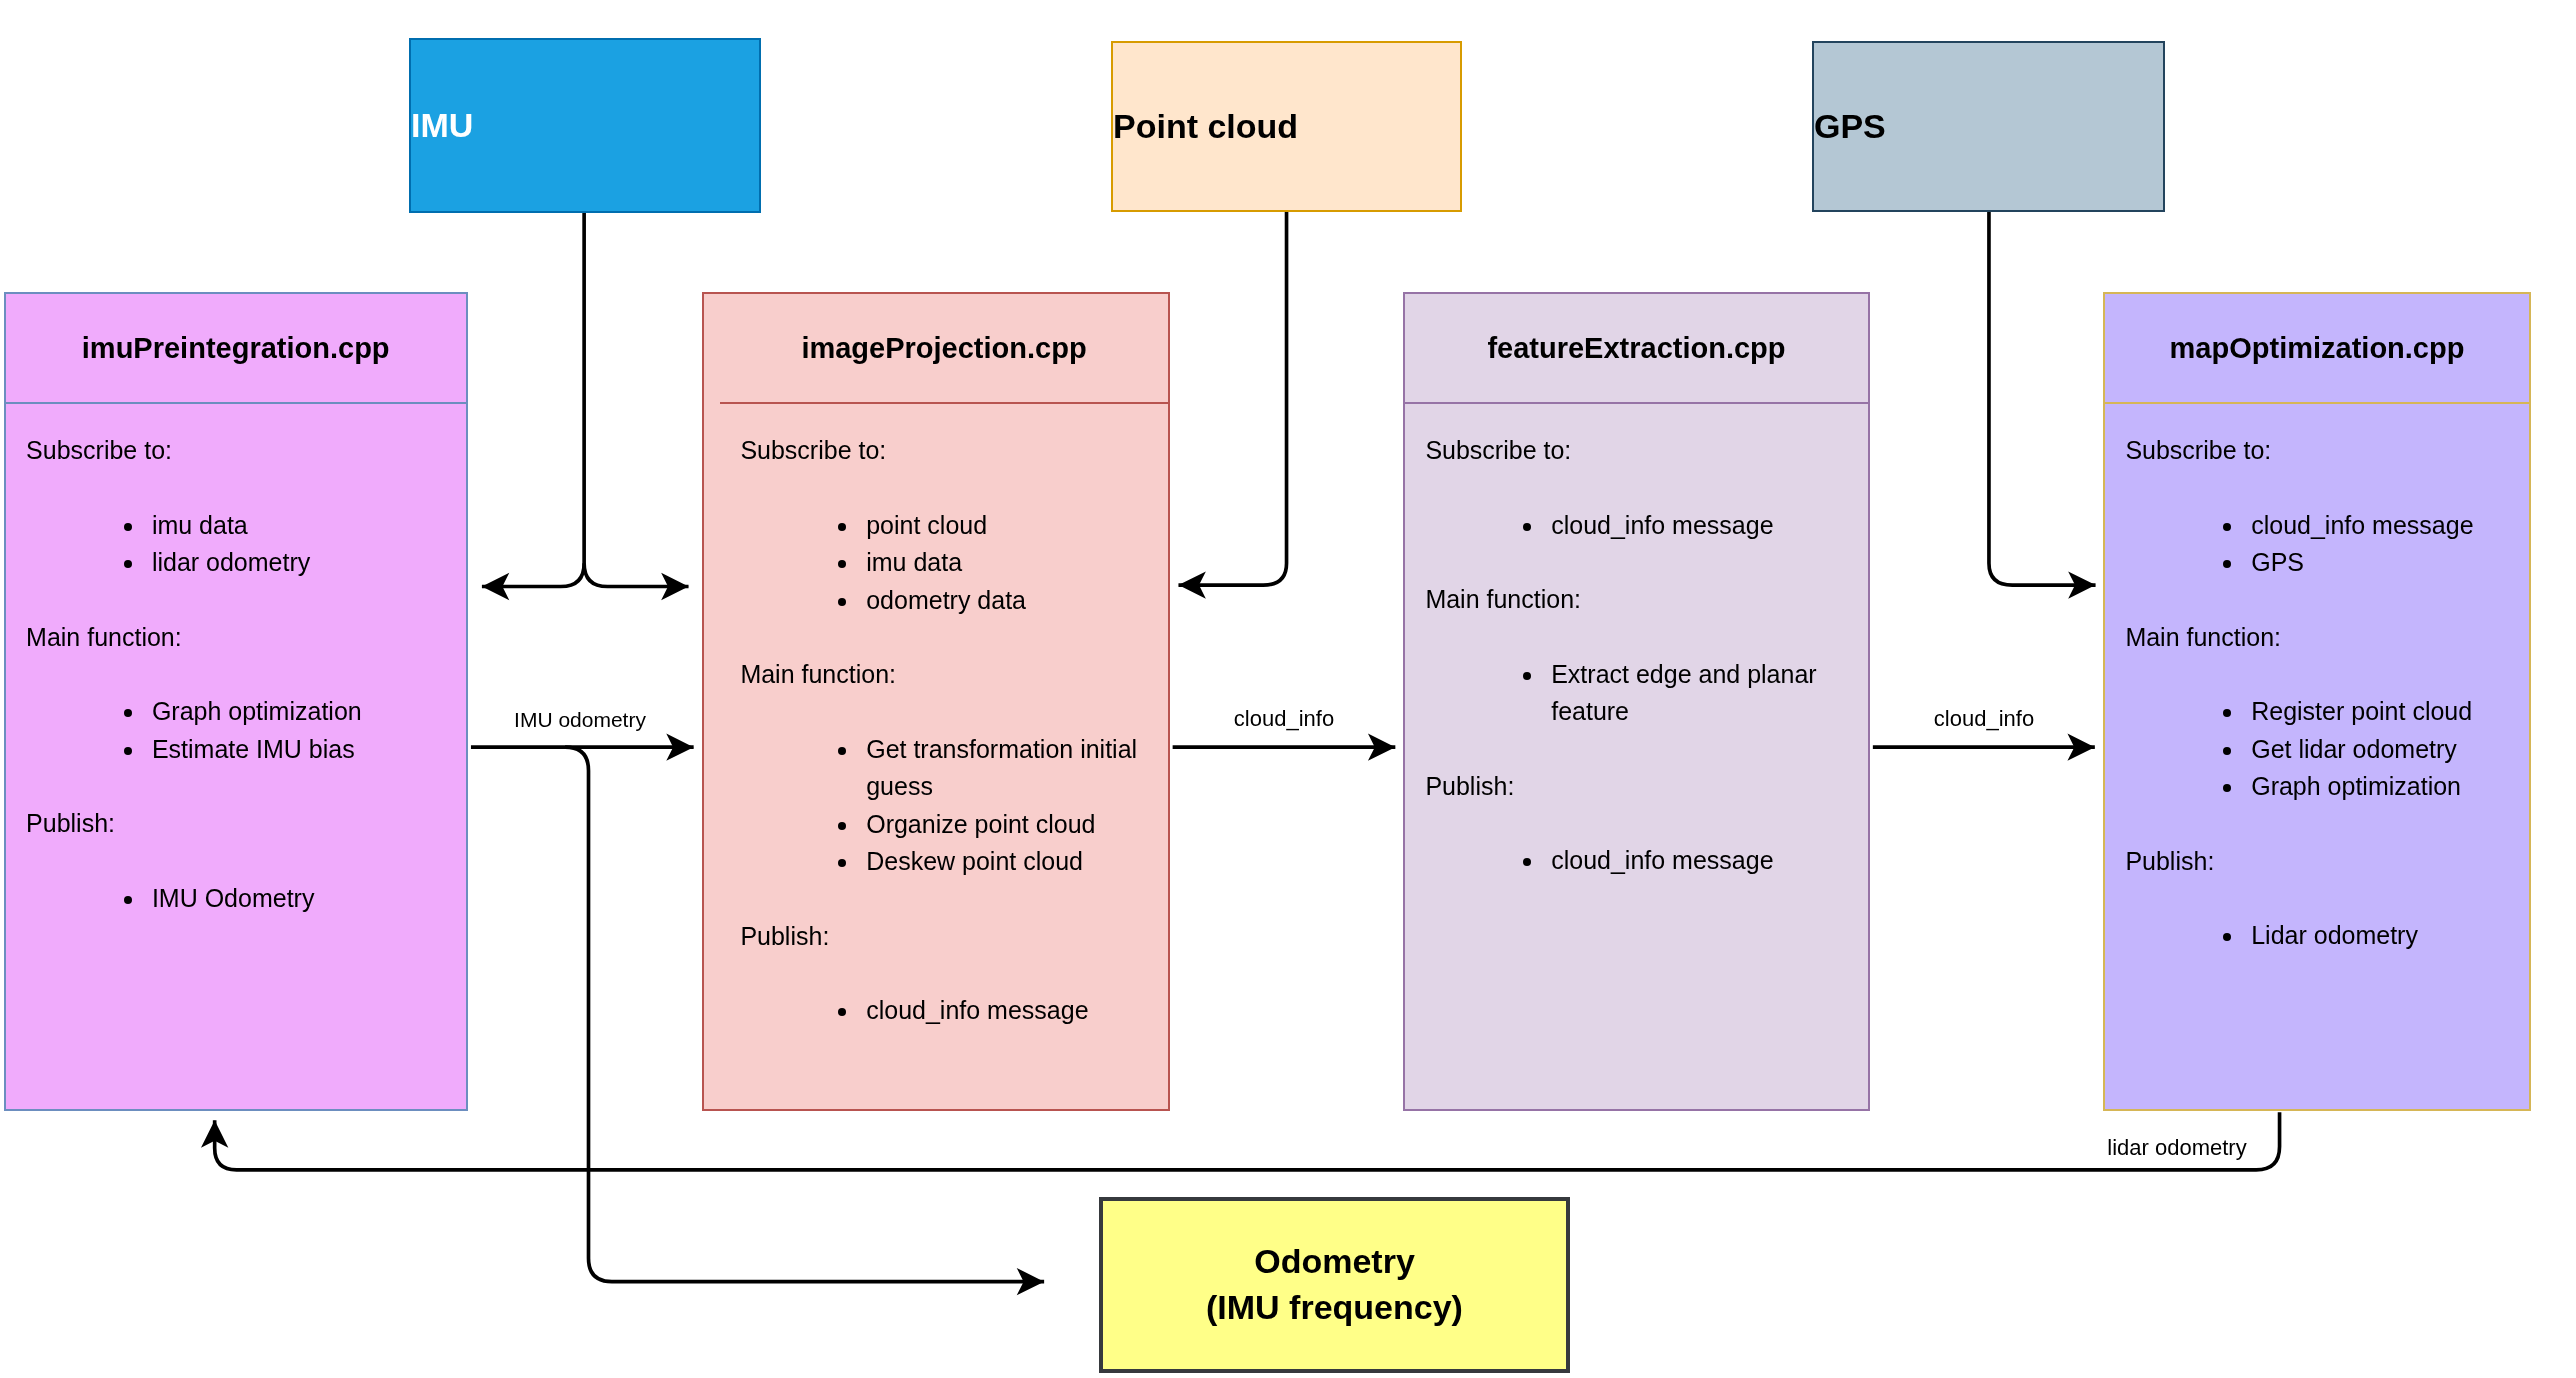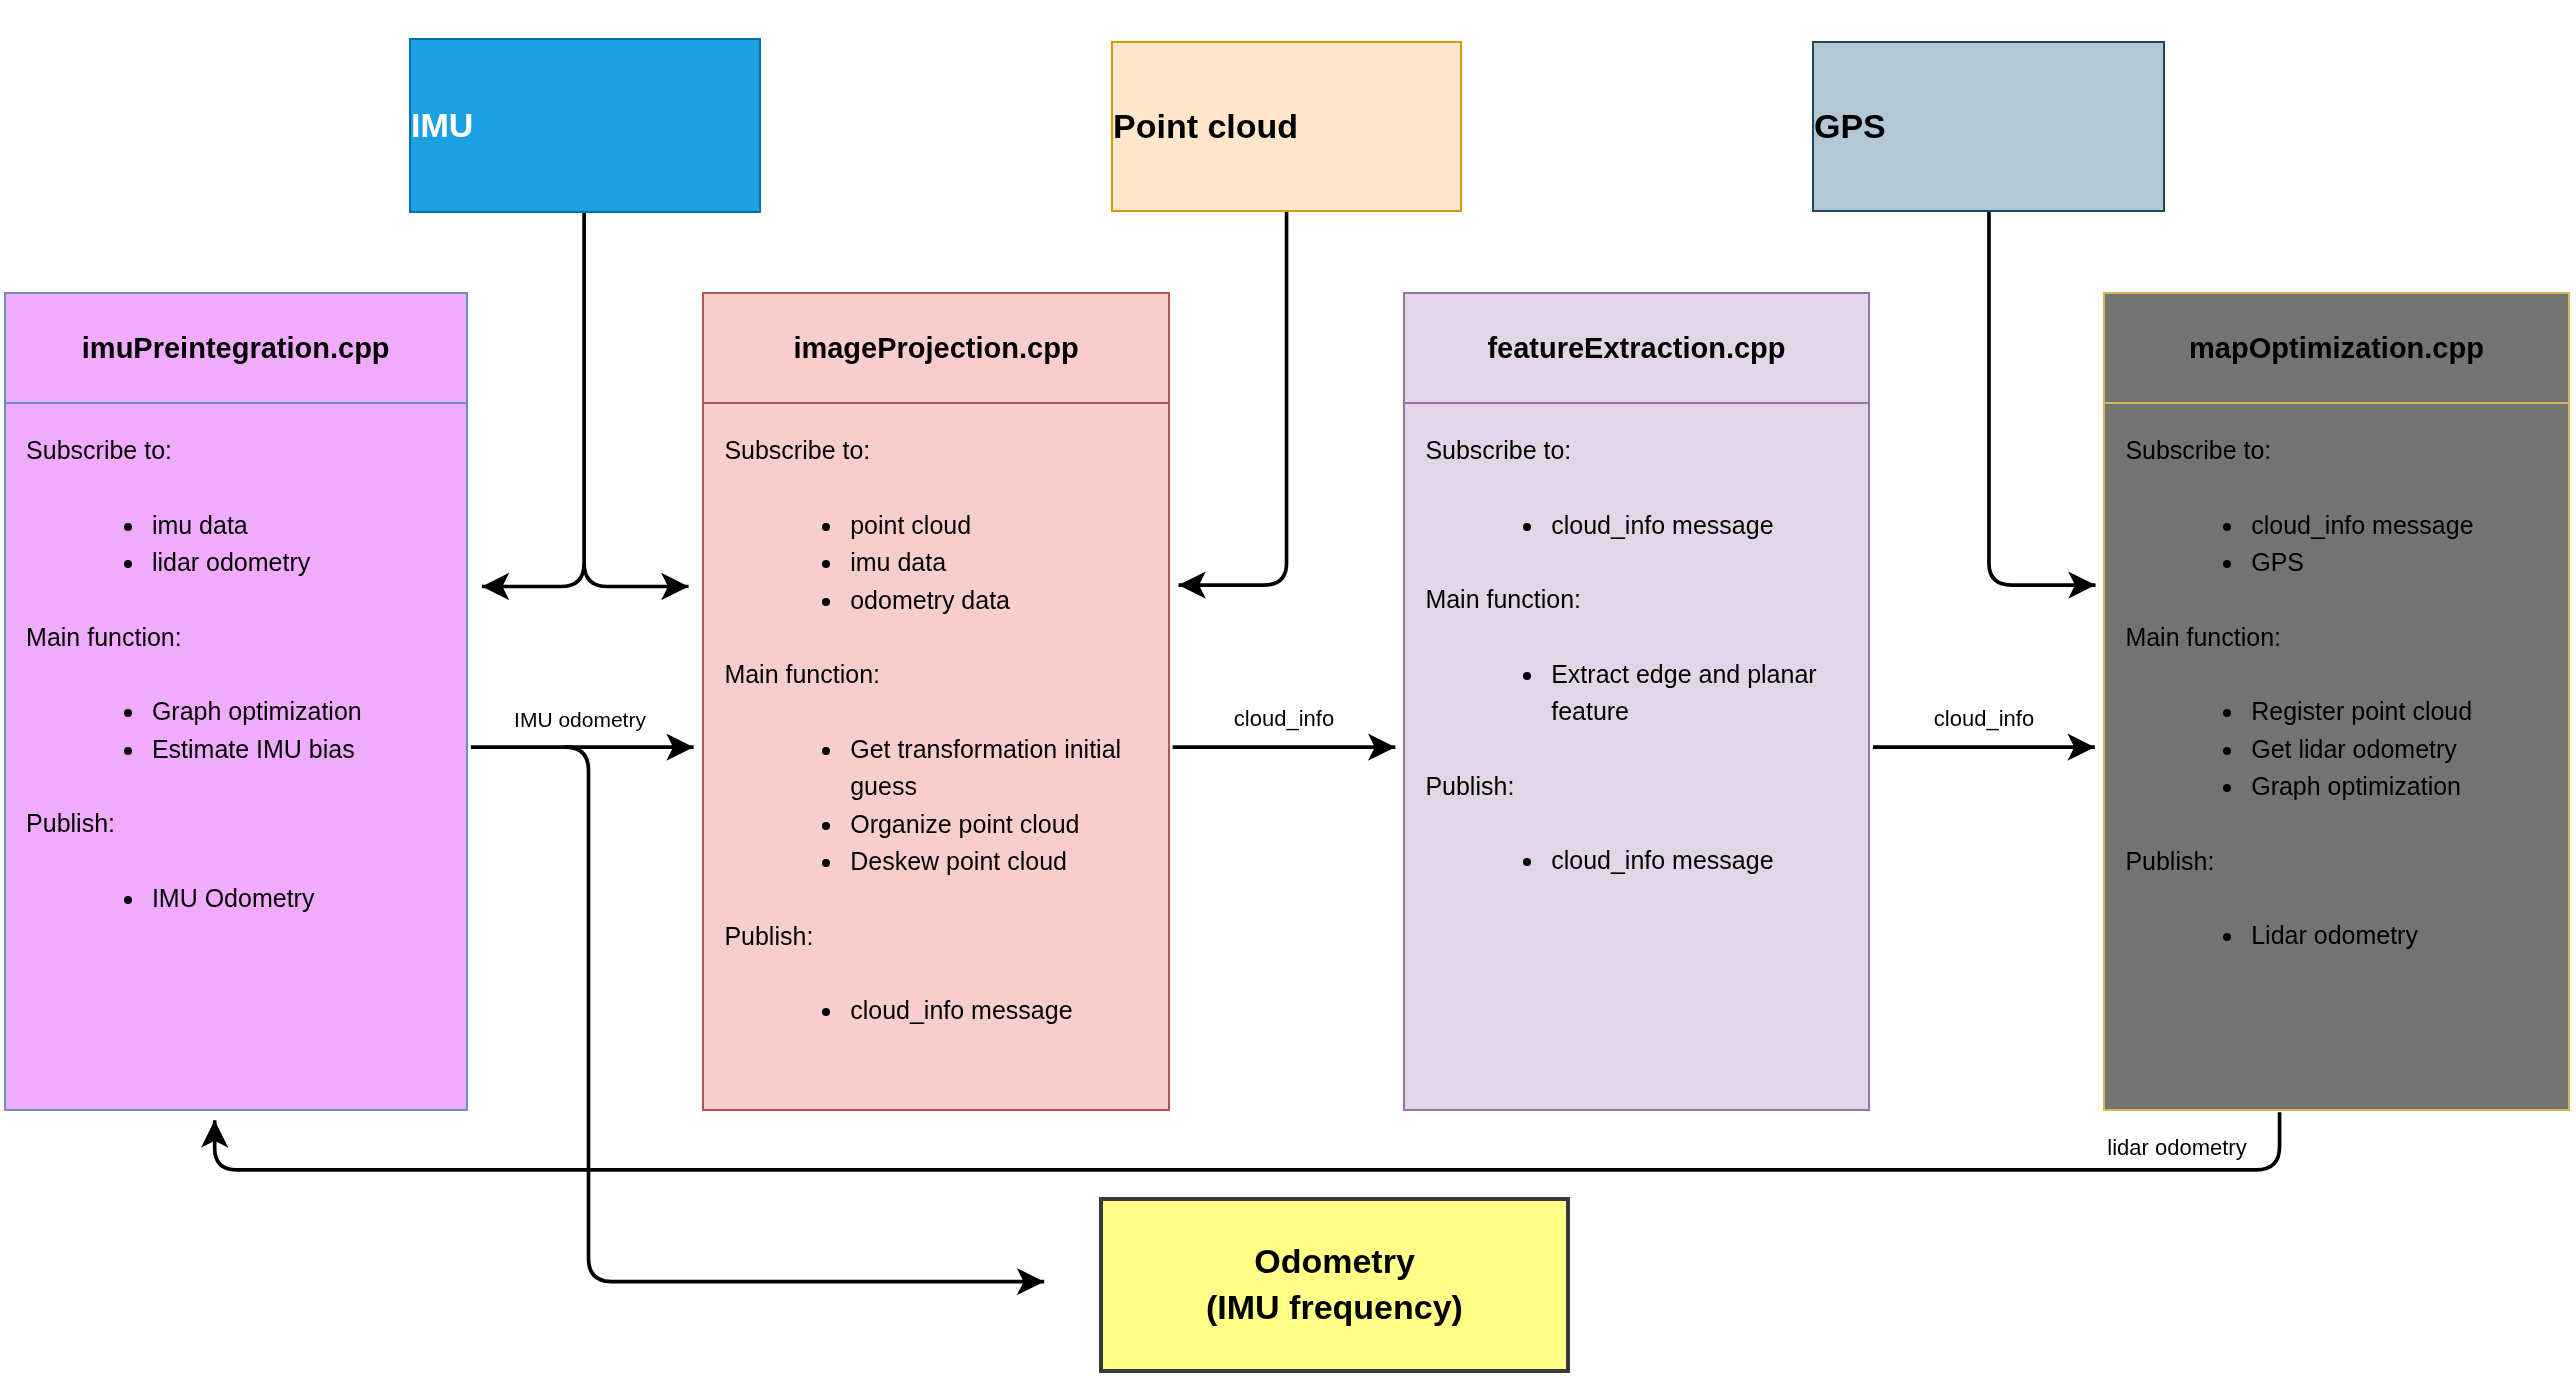--- a/index.html
+++ b/index.html
@@ -143,21 +143,21 @@
         <li>Graph optimization</li>
         <li>Estimate IMU bias</li>
       </ul>
       <p class="sec-heading">Publish:</p>
       <ul>
         <li>IMU Odometry</li>
       </ul>
     </div>
   </div>
 
-  <div class="node-box" style="left: 702px; width: 468px; background-color: rgb(248, 206, 204); border-color: rgb(184, 84, 80);">
+  <div class="node-box" style="left: 702px; width: 468px; background-color: rgb(248, 206, 204); border-color: rgb(184, 84, 80); padding-left: 16px;">
     <div class="node-header" style="border-bottom-color: rgb(184, 84, 80);">
       <span>imageProjection.cpp</span>
     </div>
     <div class="node-body">
       <p class="sec-heading">Subscribe to:</p>
       <ul>
         <li>point cloud</li>
         <li>imu data</li>
         <li>odometry data</li>
       </ul>
@@ -187,21 +187,21 @@
       <ul>
         <li>Extract edge and planar feature</li>
       </ul>
       <p class="sec-heading">Publish:</p>
       <ul>
         <li>cloud_info message</li>
       </ul>
     </div>
   </div>
 
-  <div class="node-box" style="left: 2103px; width: 467px; background-color: #737373; border-color: rgb(214, 182, 86);">
+  <div class="node-box" style="left: 2103px; width: 428px; background-color: #c4b5fd; border-color: rgb(214, 182, 86);">
     <div class="node-header" style="border-bottom-color: rgb(214, 182, 86);">
       <span>mapOptimization.cpp</span>
     </div>
     <div class="node-body">
       <p class="sec-heading">Subscribe to:</p>
       <ul>
         <li>cloud_info message</li>
         <li>GPS</li>
       </ul>
       <p class="sec-heading">Main function:</p>

